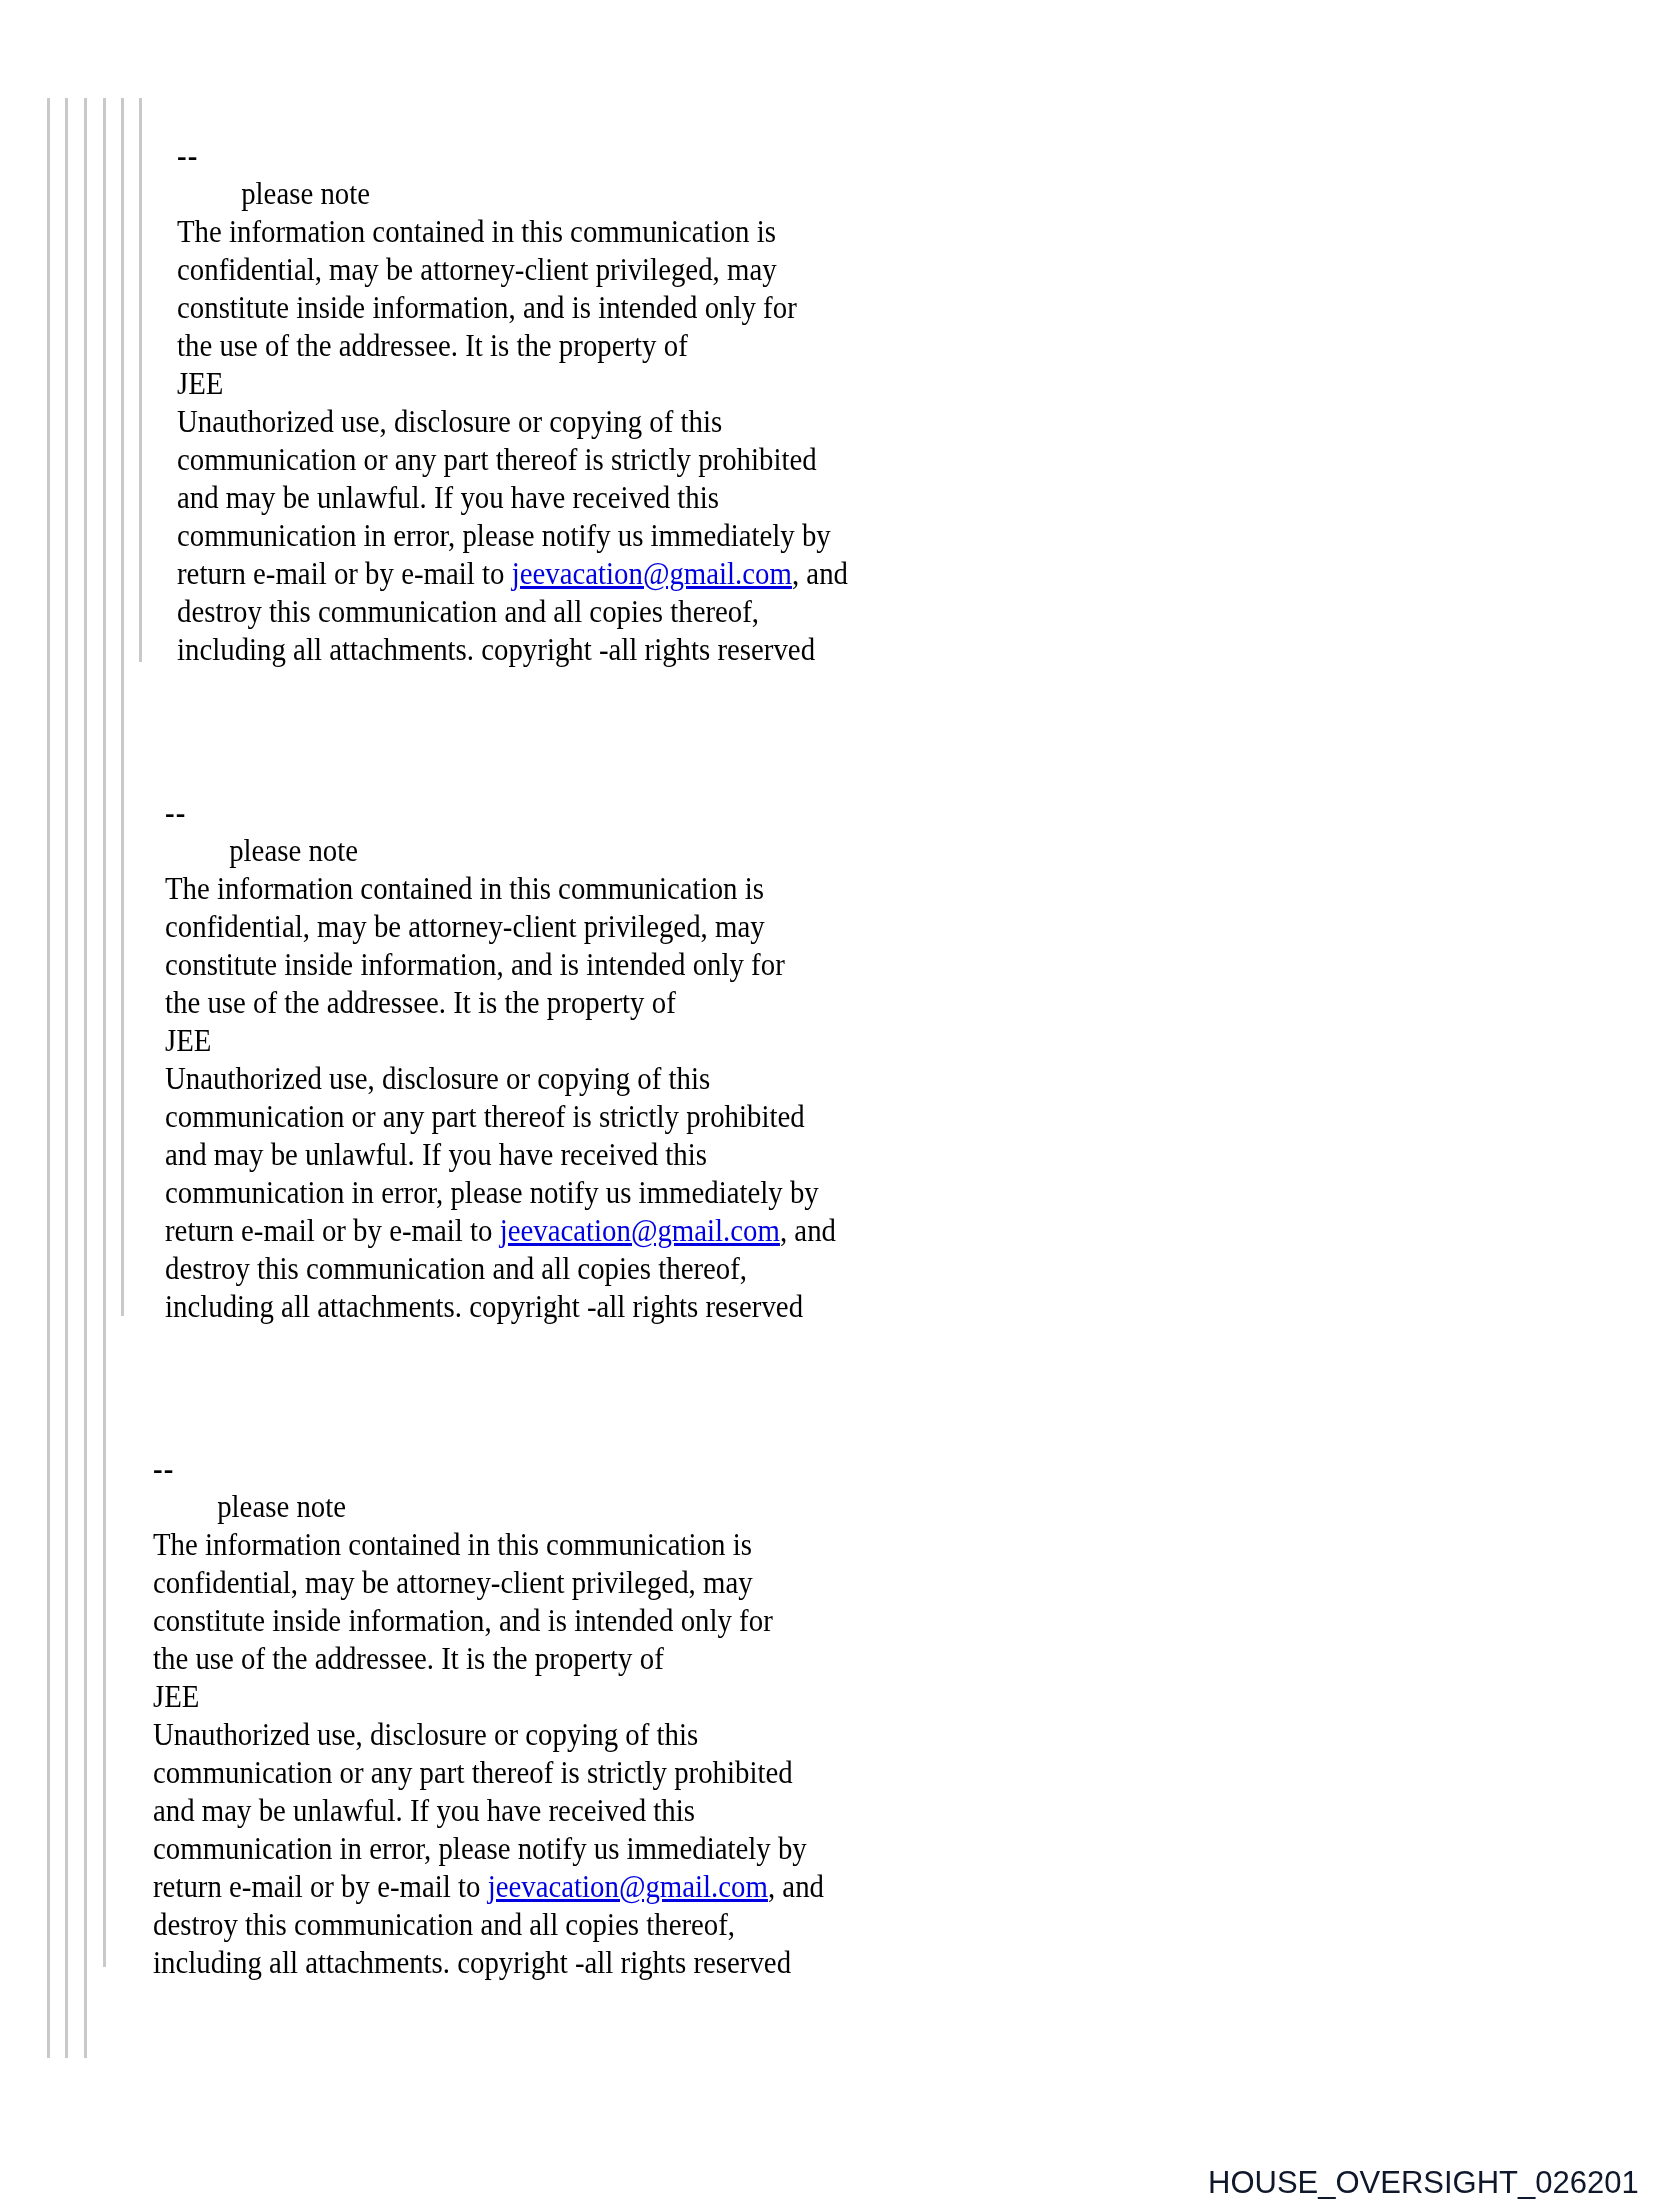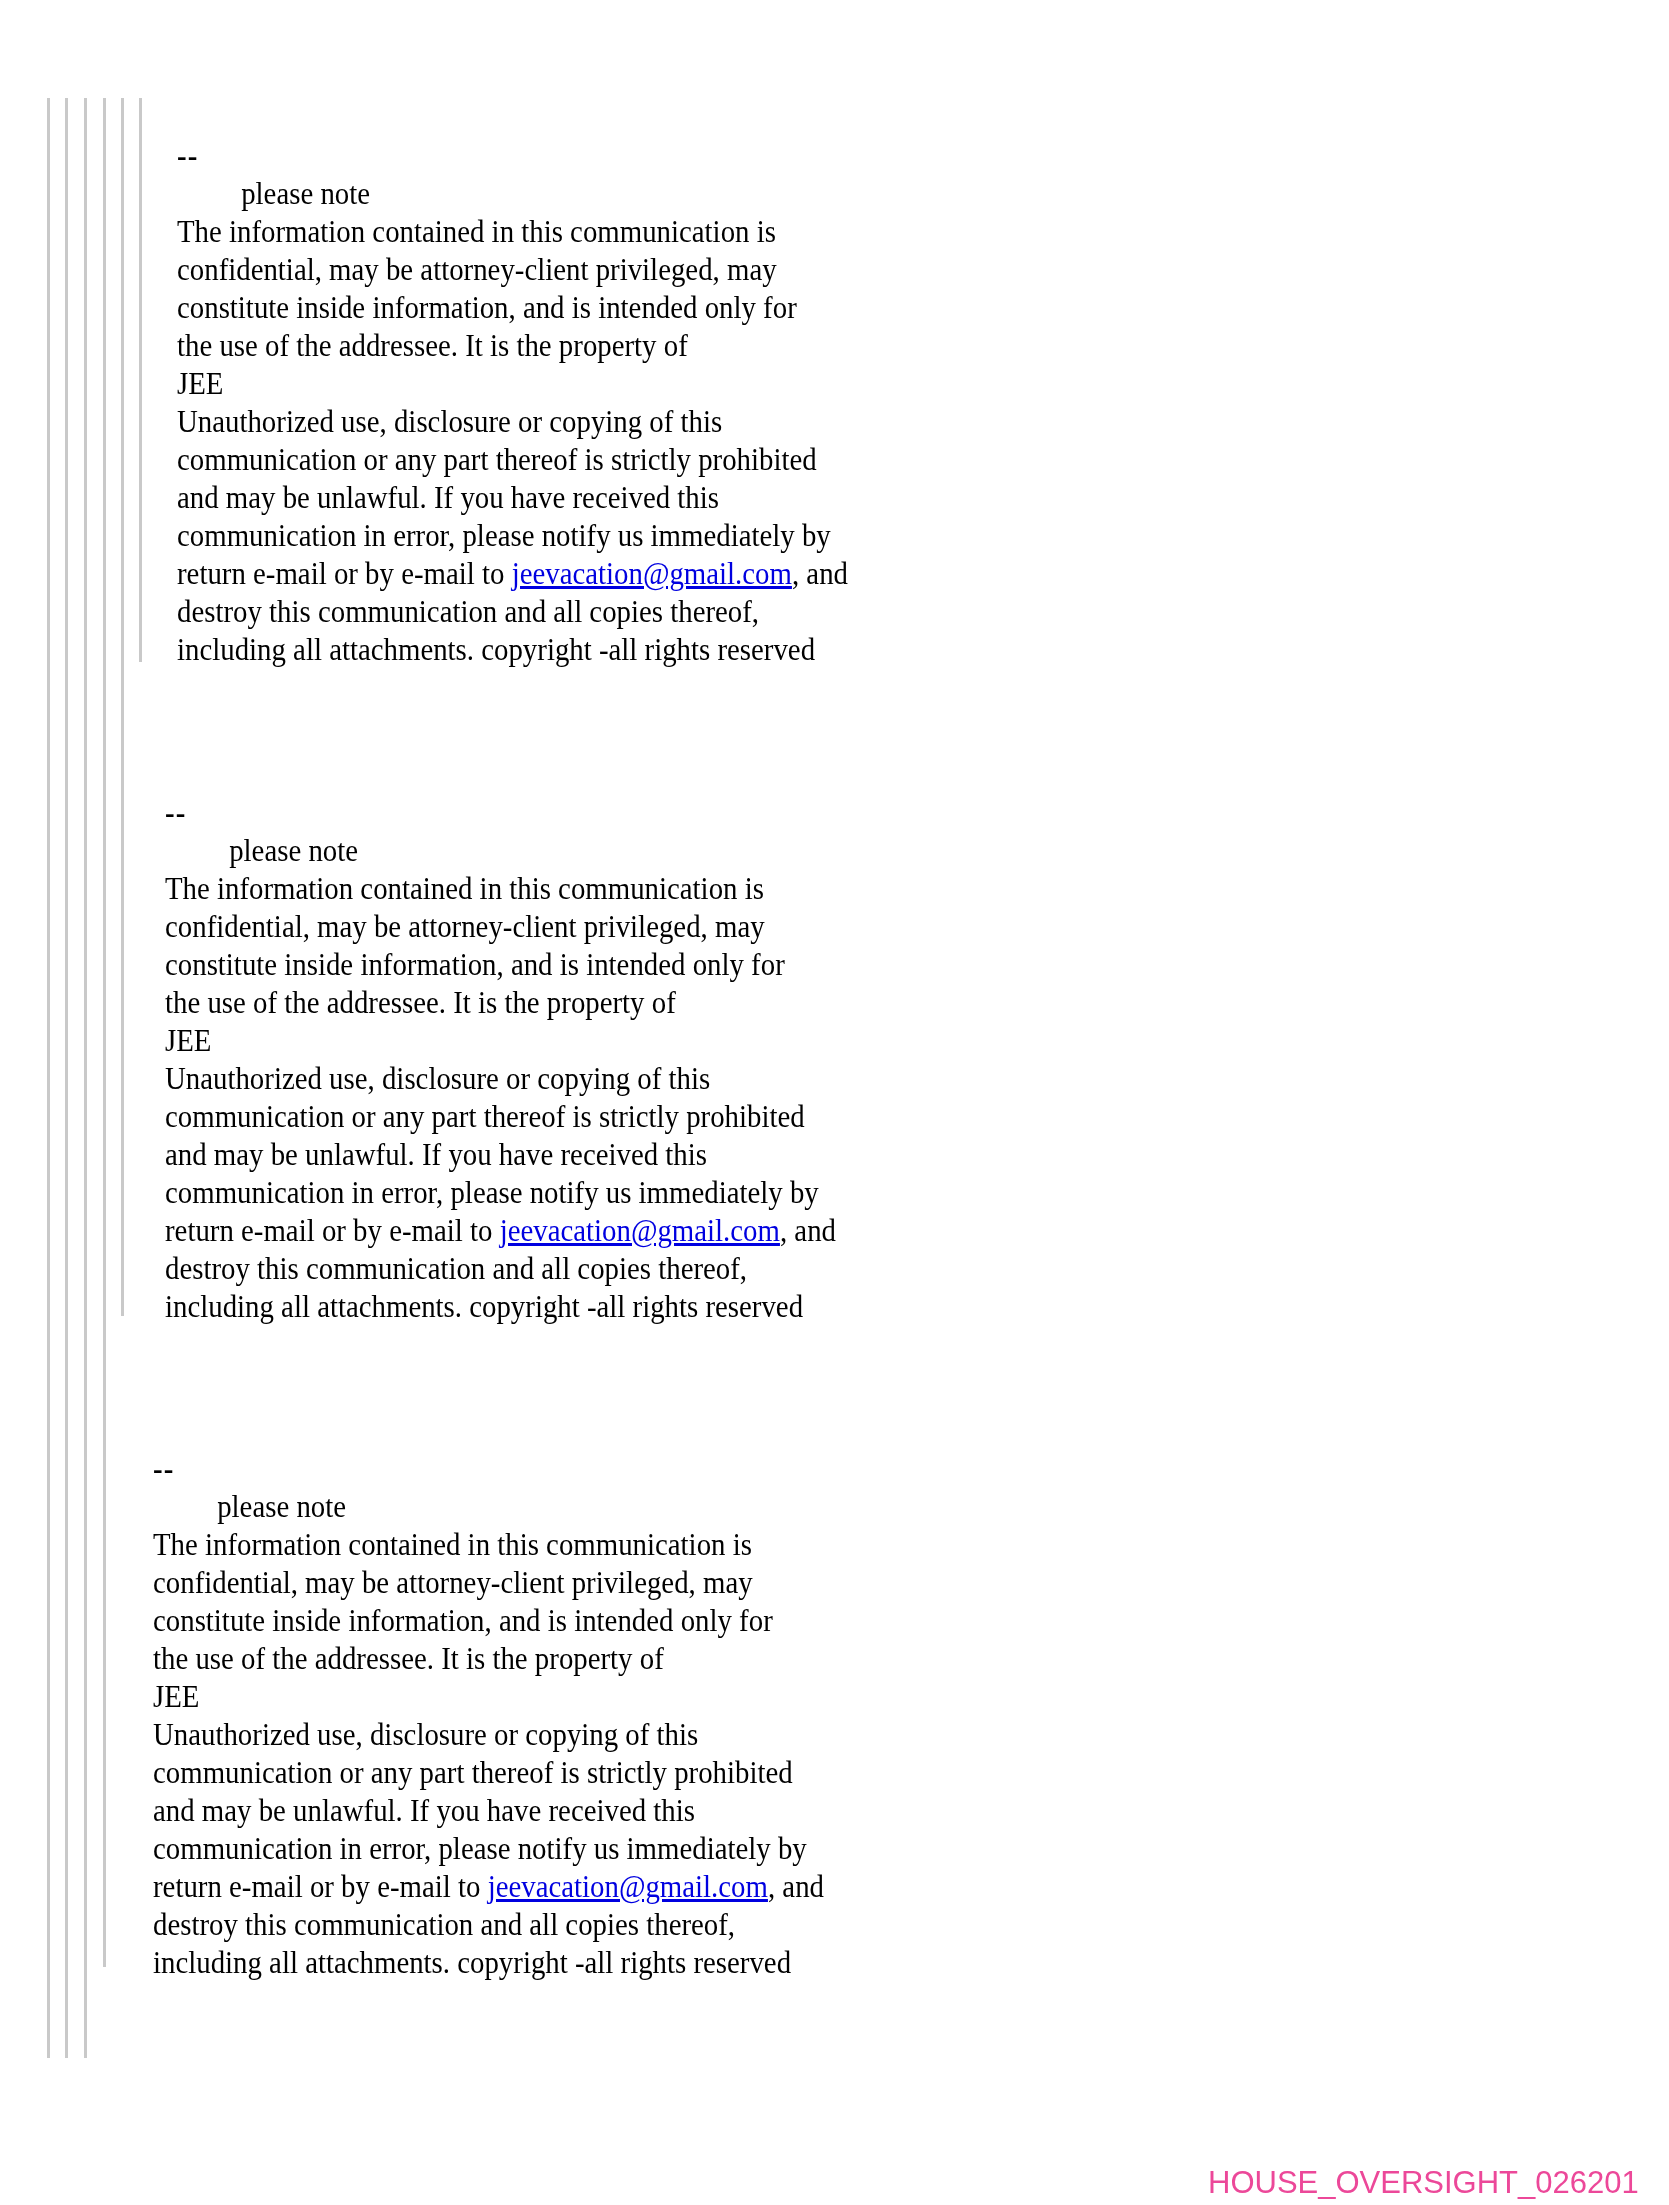--- a/index.html
+++ b/index.html
@@ -42,21 +42,21 @@
   .sig .note{padding-left:69px;}
   a.email{color:#0000e0;text-decoration:underline;cursor:pointer;}
 
   
   .bates{
     position:absolute;
     left:1208px;
     top:2165px;
     font-family:"Liberation Sans", sans-serif;
     font-size:31px;
-    color:#ec4899;
+    color:#0f172a;
     white-space:nowrap;
   }
 </style>
 </head>
 <body>
 
 <div class="page">
 
   <div class="qbar qb1"></div>
   <div class="qbar qb2"></div>

